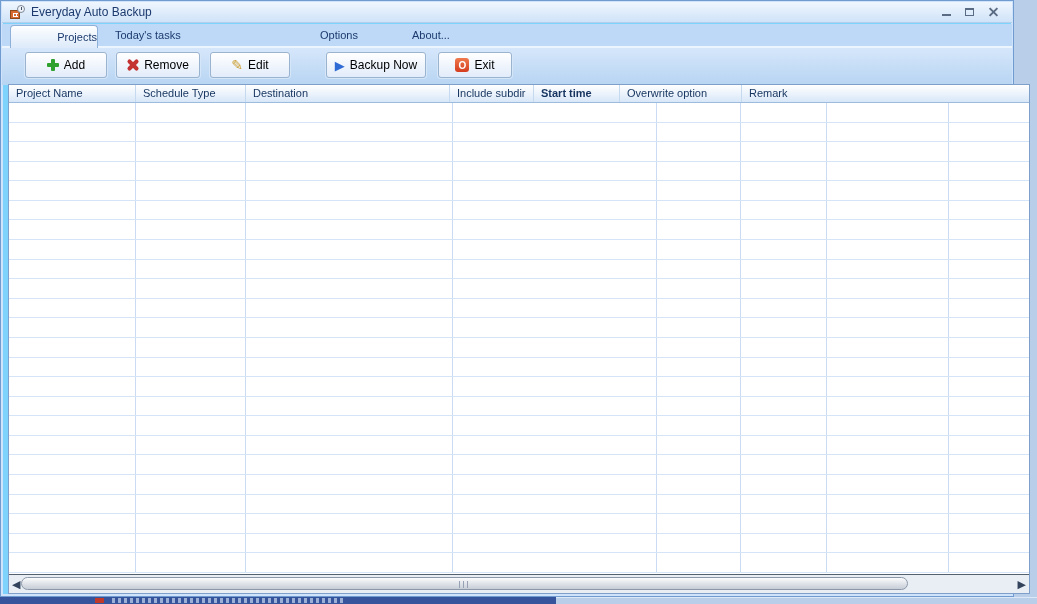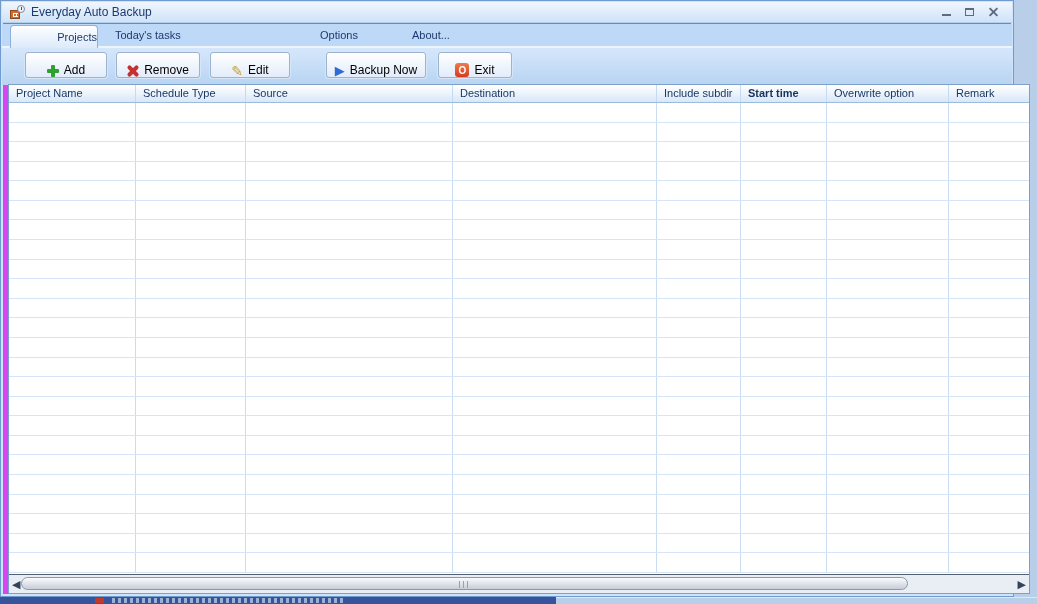--- a/index.html
+++ b/index.html
@@ -1,20 +1,20 @@
 <!DOCTYPE html>
 <html><head>
 <meta charset="utf-8">
 <style>
   html,body{margin:0;padding:0;}
   .screen{position:relative;width:1037px;height:604px;font-family:"Liberation Sans",sans-serif;
     background:#b9cfe9;overflow:hidden;}
   
   .app{position:absolute;left:0;top:0;width:1014px;height:597px;box-sizing:border-box;
-    border:1px solid #6f9bd1;background:#d946ef;box-shadow:inset 0 0 0 2px #cfe4fa;}
+    border:1px solid #6f9bd1;background:#7dd3fc;box-shadow:inset 0 0 0 2px #cfe4fa;}
   
   .titlebar{position:absolute;left:1px;top:1px;right:1px;height:21px;
     background:linear-gradient(#f0f6fe,#cfe3f8);border-bottom:1px solid #b3cfec;
     display:flex;align-items:center;padding:0 8px;box-sizing:border-box;}
   .app-icon{position:relative;width:15px;height:15px;margin-right:6px;flex:0 0 auto;}
   .app-icon .cal{position:absolute;left:0;bottom:1px;width:10px;height:9px;background:#d96a2f;
     border:1px solid #8a4a1a;box-sizing:border-box;}
   .app-icon .cal::before{content:"";position:absolute;left:2px;top:2px;width:5px;height:4px;
     background:repeating-linear-gradient(90deg,#fff 0 1px,transparent 1px 3px),
                repeating-linear-gradient(0deg,#fff 0 1px,transparent 1px 3px);}
@@ -37,21 +37,21 @@
   .tab-label{position:absolute;top:5px;font-size:11px;color:#1c3a6e;white-space:nowrap;cursor:default;}
   .tab-active{position:absolute;left:8px;top:1px;width:88px;height:23px;box-sizing:border-box;
     background:linear-gradient(#fdfeff,#ddeafa);border:1px solid #8fb0d8;border-bottom:none;
     border-radius:4px 4px 0 0;display:flex;align-items:center;justify-content:flex-end;
     font-size:11px;color:#1c3a6e;z-index:2;}
   
   .toolbar{position:absolute;left:1px;top:47px;right:1px;height:37px;
     background:linear-gradient(#d6e7fb,#b7d4f2);}
   .btn{position:absolute;top:4px;height:26px;box-sizing:border-box;
     background:linear-gradient(#ffffff,#e2ecfa);border:1px solid #9ab4d0;border-radius:3px;
-    display:flex;align-items:flex-end;justify-content:center;gap:5px;font-size:12px;color:#000;
+    display:flex;align-items:center;justify-content:center;gap:5px;font-size:12px;color:#000;
     box-shadow:0 0 0 1px #d5e6f9;cursor:default;}
   .btn-add{left:23px;width:82px;}
   .btn-remove{left:114px;width:84px;}
   .btn-edit{left:208px;width:80px;}
   .btn-backup{left:324px;width:100px;}
   .btn-exit{left:436px;width:74px;}
   .ico-plus{position:relative;width:12px;height:12px;}
   .ico-plus::before{content:"";position:absolute;left:4px;top:0;width:4px;height:12px;background:#2ea12e;border-radius:1px;}
   .ico-plus::after{content:"";position:absolute;left:0;top:4px;width:12px;height:4px;background:#2ea12e;border-radius:1px;}
   .ico-x{position:relative;width:12px;height:12px;}
@@ -149,21 +149,20 @@
       <div class="btn btn-exit">
         <span class="ico-power">O</span>
         <span>Exit</span>
       </div>
     </div>
 
     <div class="listview">
       <div class="lv-header">
         <div class="lv-hcell c0">Project Name</div>
         <div class="lv-hcell c1">Schedule Type</div>
-        <div class="lv-hcell c2">Source</div>
         <div class="lv-hcell c3">Destination</div>
         <div class="lv-hcell c4">Include subdir</div>
         <div class="lv-hcell c5">Start time</div>
         <div class="lv-hcell c6">Overwrite option</div>
         <div class="lv-hcell c7">Remark</div>
       </div>
       <div class="lv-body">
           <div class="lv-row">
             <div class="lv-cell c0"></div>
             <div class="lv-cell c1"></div>

